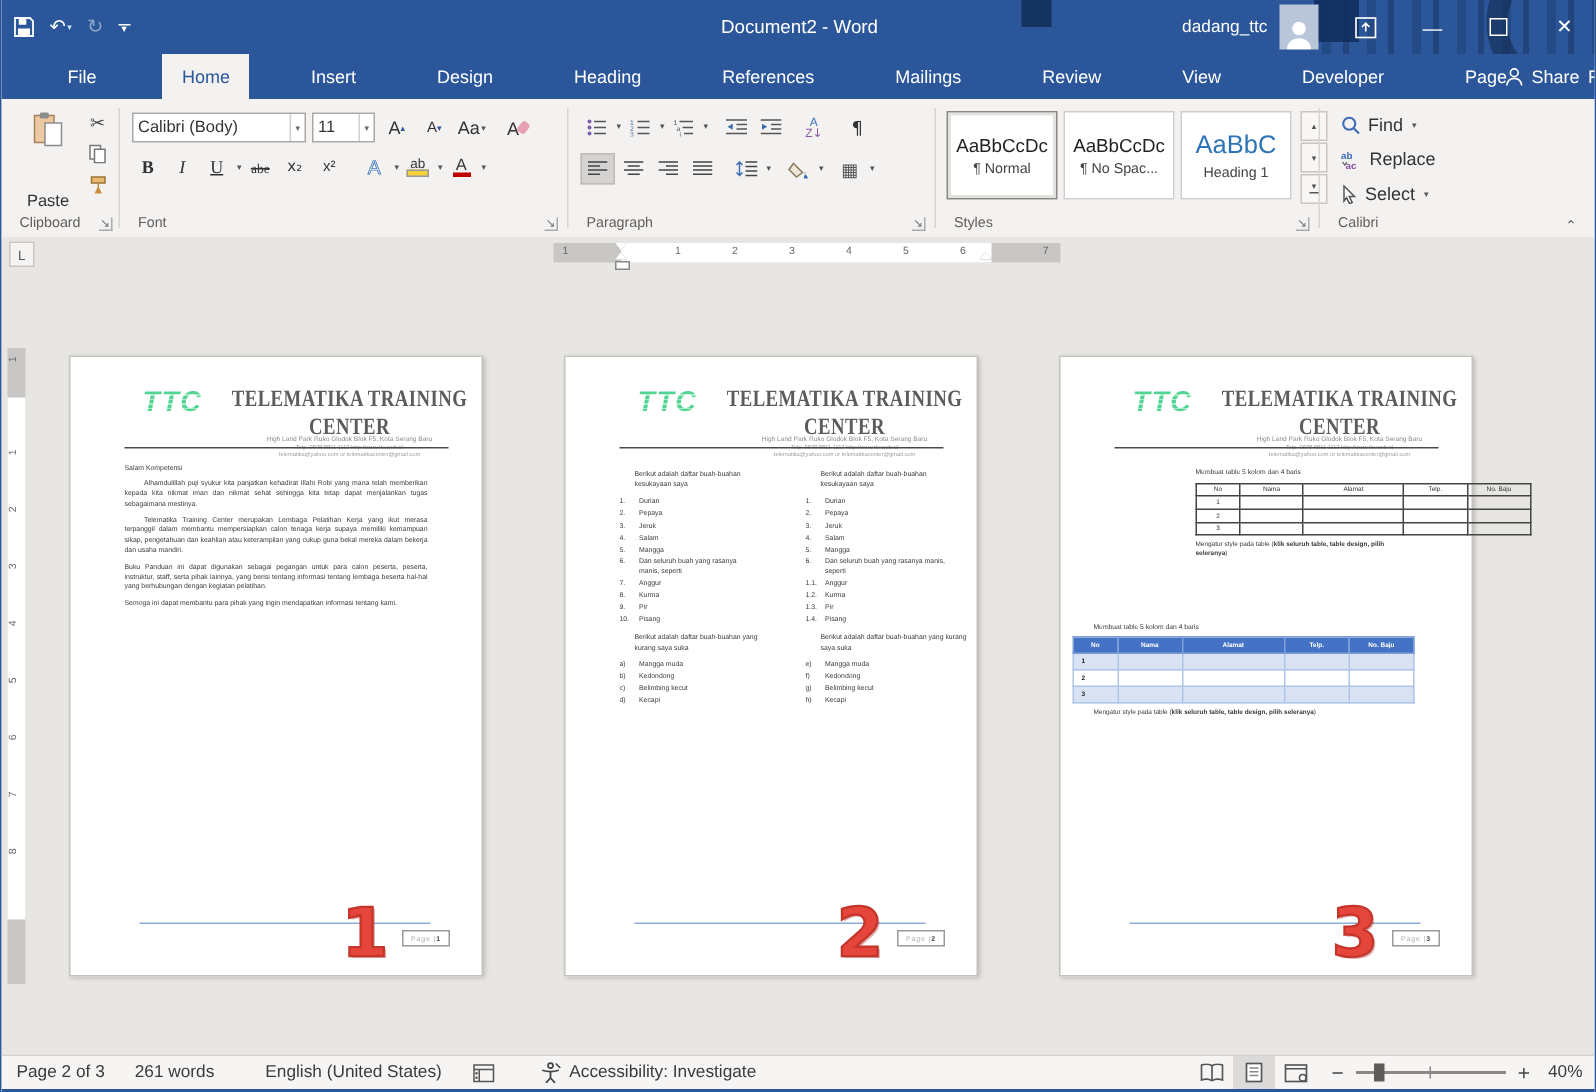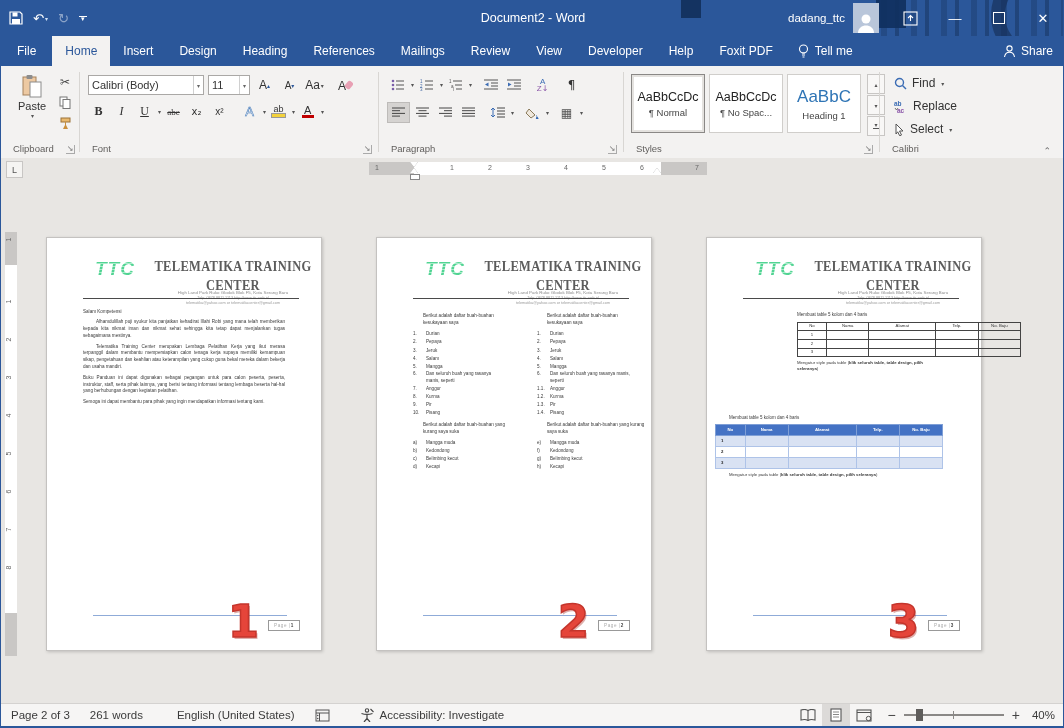--- a/index.html
+++ b/index.html
@@ -14,21 +14,21 @@
   .qat .qbtn{display:flex;align-items:center;color:#fff;font-size:13px;}
   .title-center{position:absolute;left:0;right:0;top:0;height:36px;display:flex;align-items:center;justify-content:center;font-size:12.5px;color:#fff;z-index:2;}
   .tb-right{position:absolute;right:0;top:0;height:36px;display:flex;align-items:center;z-index:3;}
   .username{font-size:11.5px;margin-right:8px;color:#fff;}
   .avatar{width:26px;height:30px;background:#b9c6da;display:flex;align-items:flex-end;justify-content:center;margin-right:14px;}
   .winbtn{width:44px;height:36px;display:flex;align-items:center;justify-content:center;font-size:13px;color:#fff;}
   .maxbox{width:10px;height:10px;border:1.2px solid #fff;display:inline-block;}
   .ribopts{width:34px;height:36px;display:flex;align-items:center;justify-content:center;margin-right:6px;}
   
   .tabrow{position:absolute;left:0;top:36px;width:1064px;height:30px;background:#2b579a;display:flex;align-items:stretch;color:#fff;}
-  .rtab{padding:0 13px;display:flex;align-items:center;font-size:12px;white-space:nowrap;}
+  .rtab{padding:0 13px;display:flex;align-items:center;font-size:12px;white-space:nowrap;margin-left:28px;}
   .rtab.active{background:#f3f2f1;color:#2b579a;}
   .tellme{display:flex;align-items:center;gap:6px;padding:0 12px;font-size:12px;}
   .share{position:absolute;right:10px;top:36px;height:30px;display:flex;align-items:center;gap:5px;font-size:12px;color:#fff;}
   
   .ribbon{position:absolute;left:0;top:66px;width:1064px;height:92px;background:#f3f2f1;border-bottom:1px solid #d8d6d3;}
   .group{position:absolute;top:0;height:91px;}
   .gsep{position:absolute;top:6px;height:80px;width:1px;background:#d8d6d3;}
   .glabel{position:absolute;bottom:3px;left:0;right:0;font-size:9.5px;color:#605e5c;margin-left:12px;}
   .launcher{position:absolute;bottom:3px;font-size:8px;color:#777;border:1px solid #aaa;border-top:none;border-left:none;width:8px;height:8px;line-height:7px;text-align:center;}
   .bigbtn{display:flex;flex-direction:column;align-items:center;justify-content:flex-start;}
@@ -159,42 +159,42 @@
   <span class="rtab" style="padding:0 16px;">File</span>
   <span class="rtab active">Home</span>
   <span class="rtab">Insert</span>
   <span class="rtab">Design</span>
   <span class="rtab">Heading</span>
   <span class="rtab">References</span>
   <span class="rtab">Mailings</span>
   <span class="rtab">Review</span>
   <span class="rtab">View</span>
   <span class="rtab">Developer</span>
-  <span class="rtab">Help</span>
+  <span class="rtab">Page</span>
   <span class="rtab">Foxit PDF</span>
   <span class="tellme">
     <svg width="11" height="15" viewBox="0 0 11 15">
         <circle cx="5.5" cy="5" r="4" fill="none" stroke="#fff" stroke-width="1.1"></circle>
         <path d="M4 9h3M4 11h3M4.5 13h2" stroke="#fff" stroke-width="1.1"></path>
       </svg>
     <span>Tell me</span>
   </span>
 </div>
 <div class="share">
   <svg width="13" height="13" viewBox="0 0 13 13">
       <circle cx="6.5" cy="3.5" r="2.6" fill="none" stroke="#fff" stroke-width="1.1"></circle>
       <path d="M1.5 12c.5-3.5 2.5-4.8 5-4.8s4.5 1.3 5 4.8" fill="none" stroke="#fff" stroke-width="1.1"></path>
     </svg>
   <span>Share</span>
 </div>
 
 <div class="ribbon">
 
   <div class="group" style="left:0;width:78px;">
-    <div class="bigbtn" style="position:absolute;left:10px;top:8px;width:42px;">
+    <div class="bigbtn" style="position:absolute;left:10px;top:8px;width:42px;gap:28px;">
       <svg width="22" height="24" viewBox="0 0 22 24">
           <rect x="2" y="3" width="13" height="18" fill="#edc9a2" stroke="#a5815c" stroke-width="1"></rect>
           <rect x="5.5" y="1" width="6" height="4" rx="1" fill="#8c8c8c"></rect>
           <rect x="9" y="8" width="11" height="15" fill="#fff" stroke="#8c8c8c" stroke-width="1"></rect>
         </svg>
       <span style="font-size:11px;color:#333;margin-top:2px;">Paste</span>
       <span class="uni drop">▾</span>
     </div>
     <div style="position:absolute;left:54px;top:6px;display:flex;flex-direction:column;gap:2px;">
       <span class="sbtn uni">✂</span>

